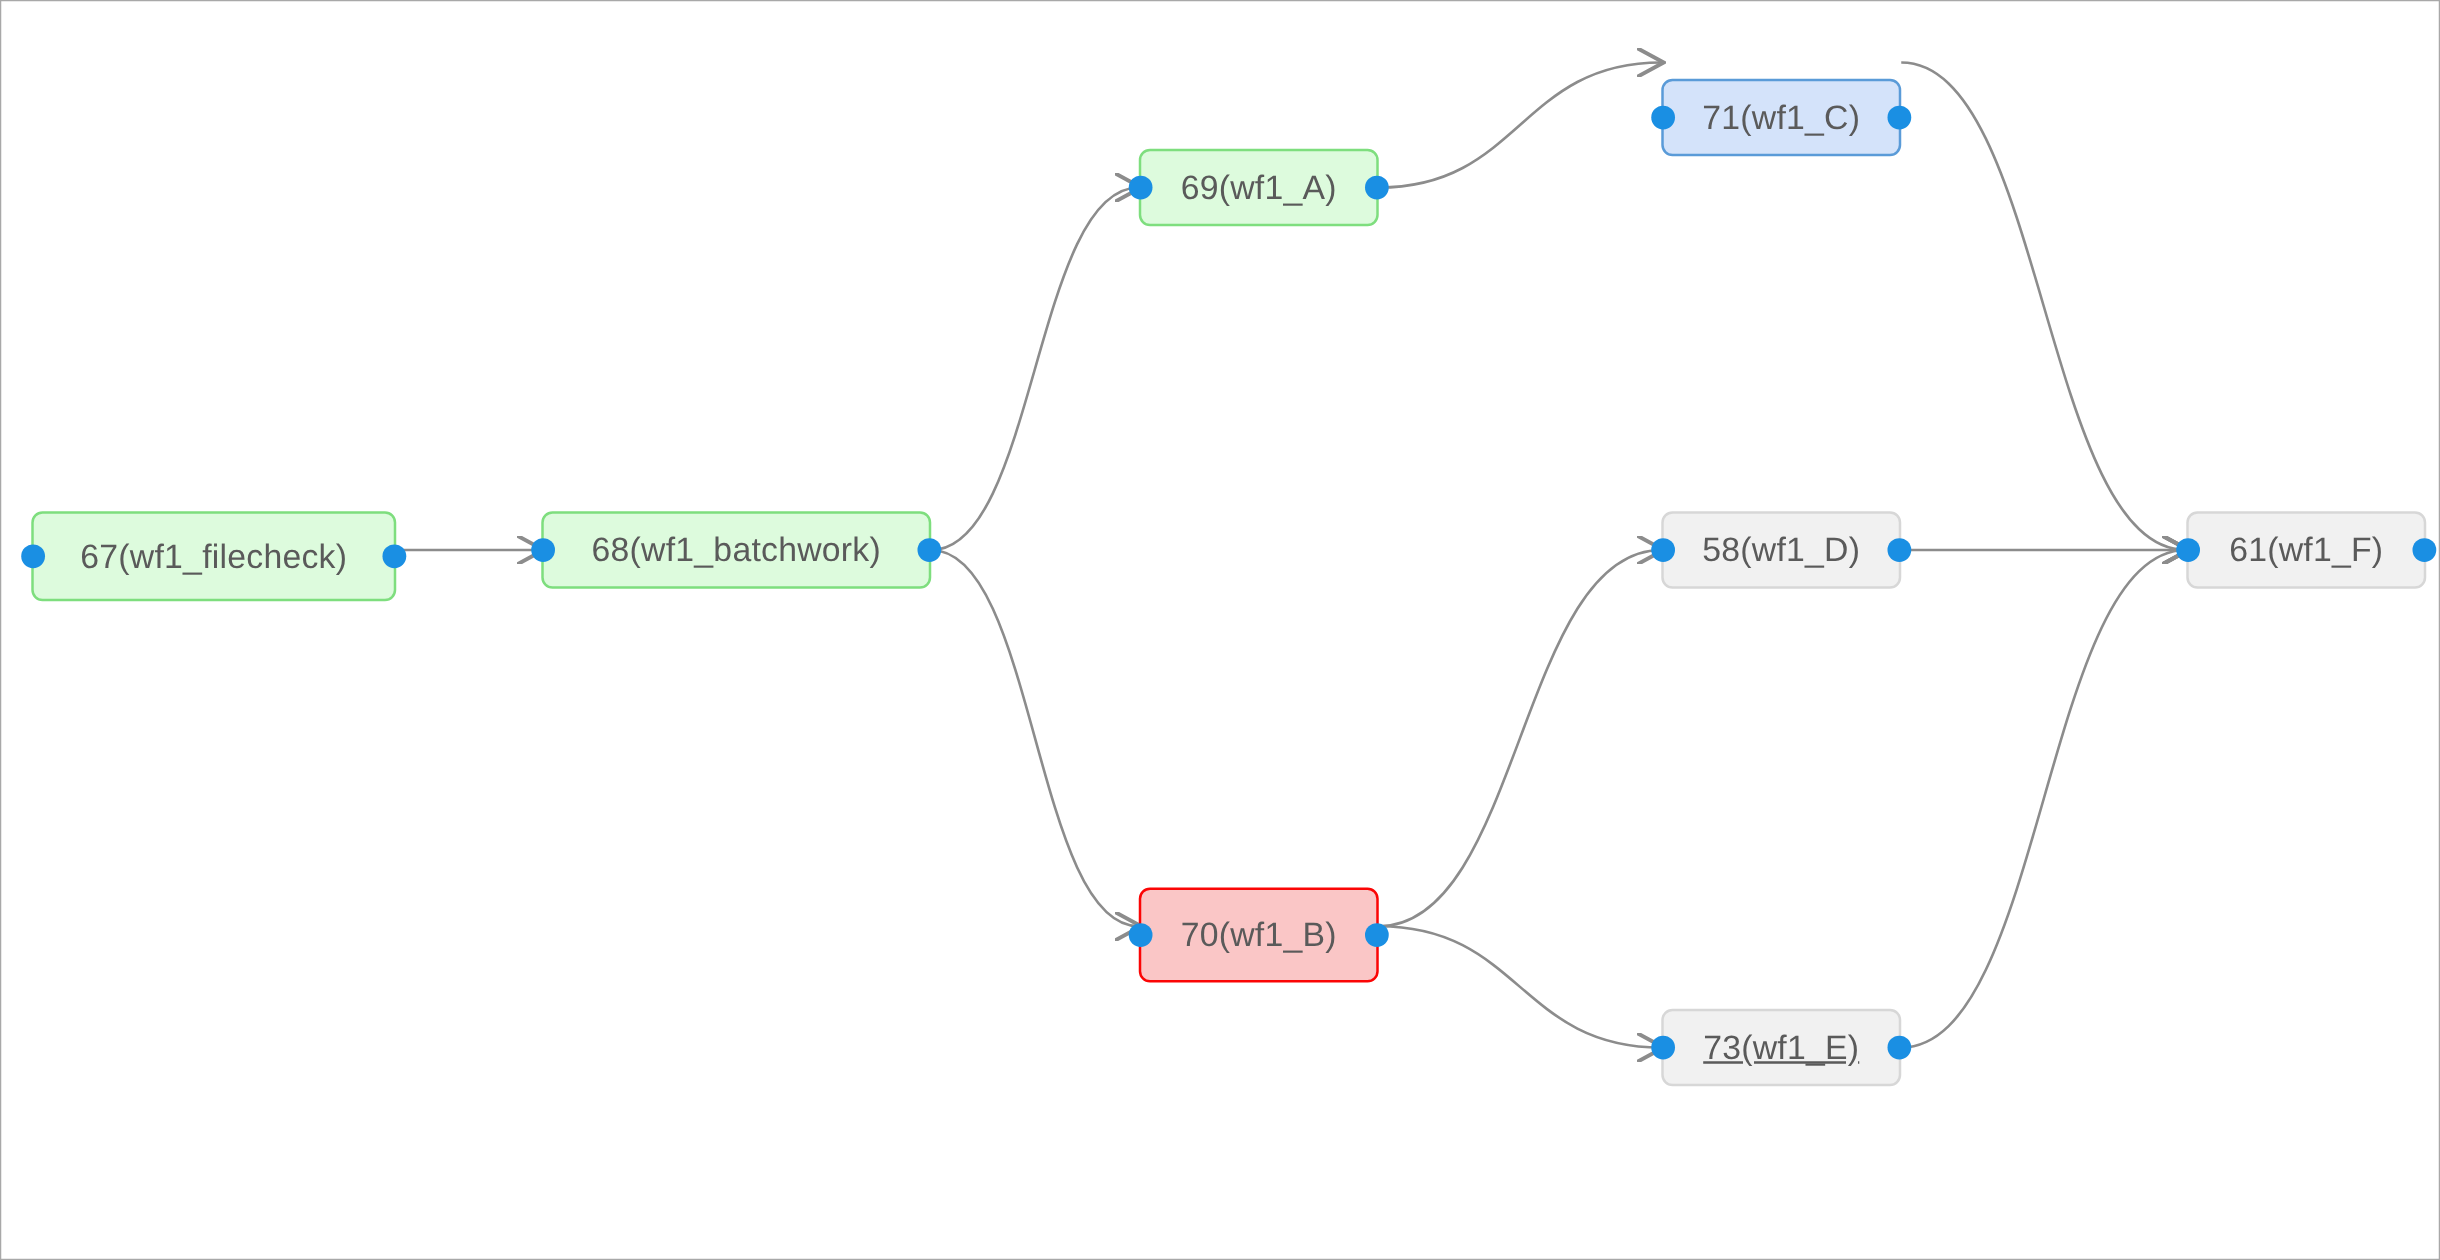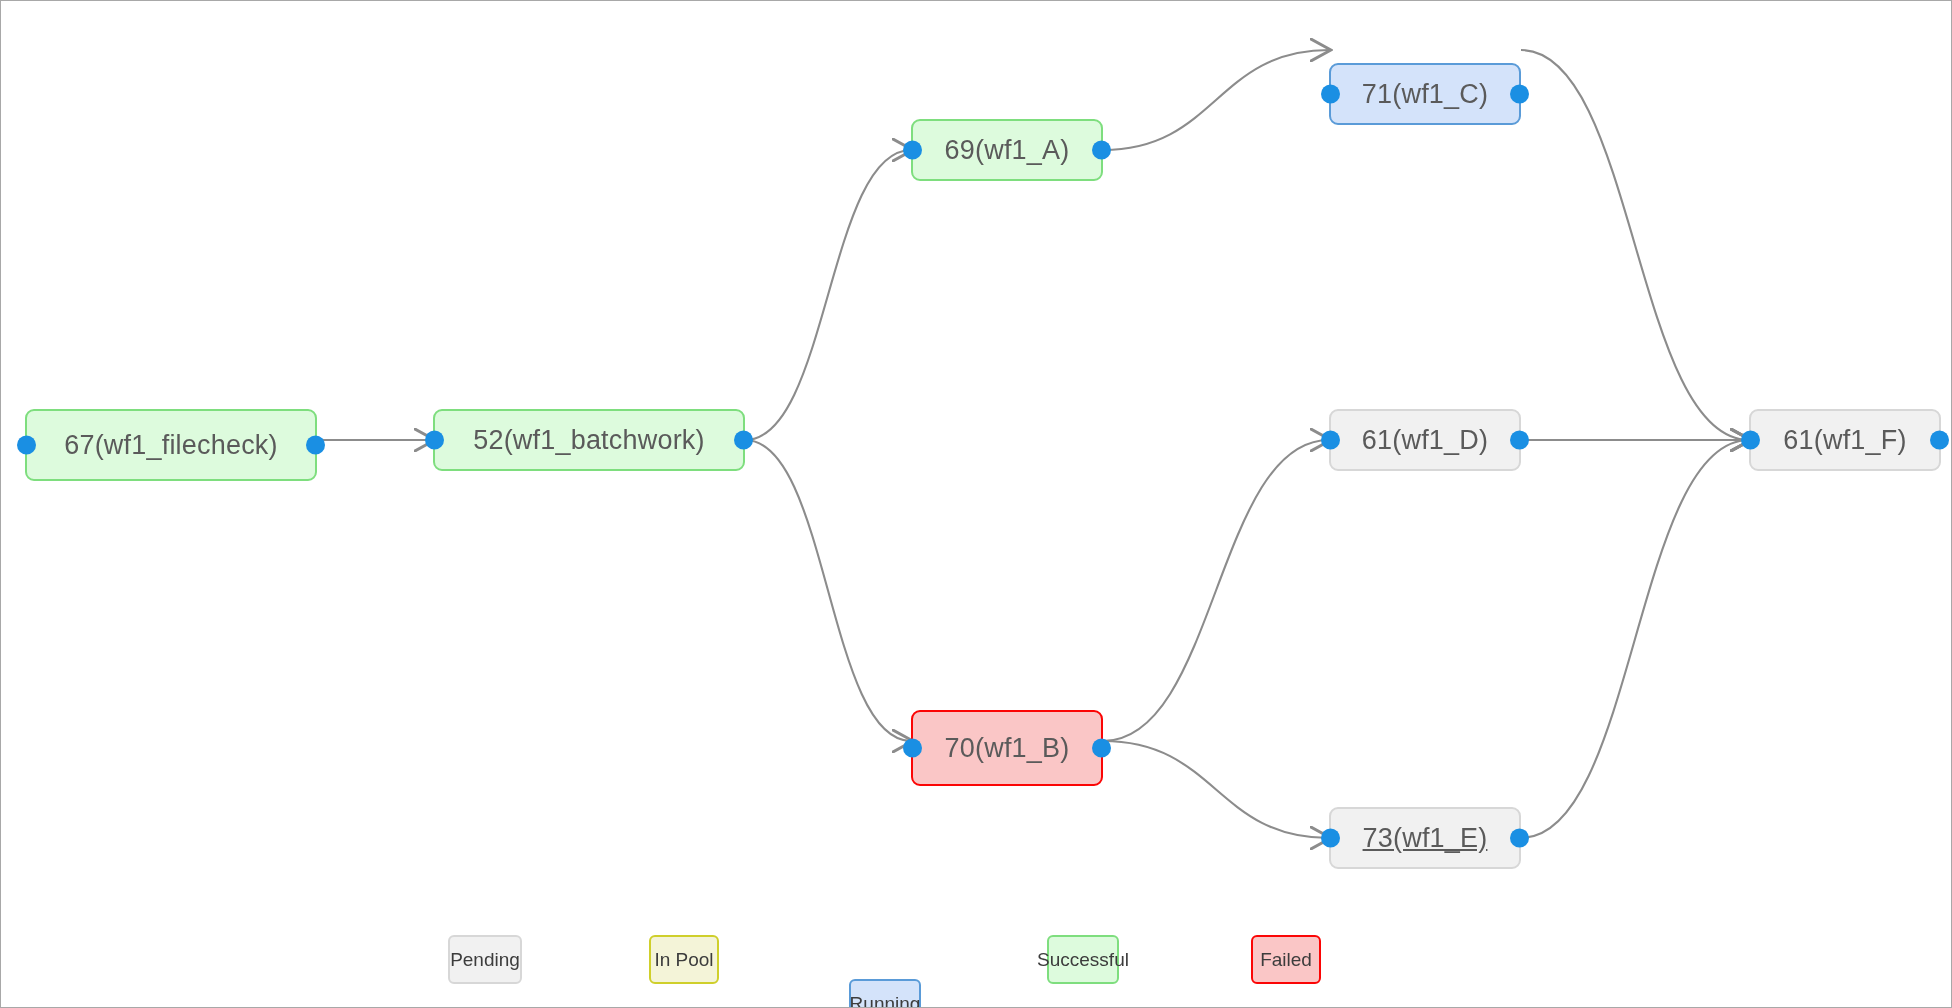--- a/index.html
+++ b/index.html
@@ -112,66 +112,49 @@
   </svg>
 
   <div id="node-layer">
       <div class="node st-successful" style="left: 24px; top: 408px; width: 292px; height: 72px;">
         <span class="handle left"></span>
         <span class="node-label">67(wf1_filecheck)</span>
         <span class="handle right"></span>
       </div>
       <div class="node st-successful" style="left: 432px; top: 408px; width: 312px; height: 62px;">
         <span class="handle left"></span>
-        <span class="node-label">52(wf1_batchwork)</span>
+        <span class="node-label">68(wf1_batchwork)</span>
         <span class="handle right"></span>
       </div>
       <div class="node st-successful" style="left: 910px; top: 118px; width: 192px; height: 62px; justify-content: center;">
         <span class="handle left"></span>
         <span class="node-label">69(wf1_A)</span>
         <span class="handle right"></span>
       </div>
       <div class="node st-failed" style="left: 910px; top: 709px; width: 192px; height: 76px;">
         <span class="handle left"></span>
         <span class="node-label">70(wf1_B)</span>
         <span class="handle right"></span>
       </div>
       <div class="node st-running" style="left: 1328px; top: 18px; width: 192px; height: 62px;">
         <span class="handle left"></span>
         <span class="node-label">71(wf1_C)</span>
         <span class="handle right"></span>
       </div>
       <div class="node st-pending" style="left: 1328px; top: 408px; width: 192px; height: 62px;">
         <span class="handle left"></span>
-        <span class="node-label">61(wf1_D)</span>
+        <span class="node-label">58(wf1_D)</span>
         <span class="handle right"></span>
       </div>
       <div class="node st-pending" style="left: 1328px; top: 806px; width: 192px; height: 62px; text-decoration: underline;">
         <span class="handle left"></span>
         <span class="node-label">73(wf1_E)</span>
         <span class="handle right"></span>
       </div>
       <div class="node st-pending" style="left: 1748px; top: 408px; width: 192px; height: 62px;">
         <span class="handle left"></span>
         <span class="node-label">61(wf1_F)</span>
         <span class="handle right"></span>
       </div>
     </div>
 
-  <div id="legend">
-      <div class="legend-item st-pending" style="left: 447px; top: 4px; width: 74px; height: 49px;">
-        <span>Pending</span>
-      </div>
-      <div class="legend-item st-inpool" style="left: 648px; top: 4px; width: 70px; height: 49px;">
-        <span>In Pool</span>
-      </div>
-      <div class="legend-item st-running" style="left: 848px; top: 4px; width: 72px; height: 49px;">
-        <span>Running</span>
-      </div>
-      <div class="legend-item st-successful" style="left: 1046px; top: 4px; width: 72px; height: 49px;">
-        <span>Successful</span>
-      </div>
-      <div class="legend-item st-failed" style="left: 1250px; top: 4px; width: 70px; height: 49px;">
-        <span>Failed</span>
-      </div>
-    </div>
 
 </div>
 
 </body></html>

